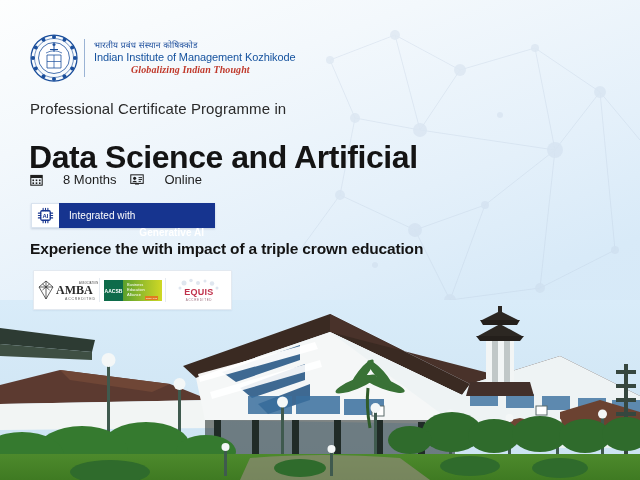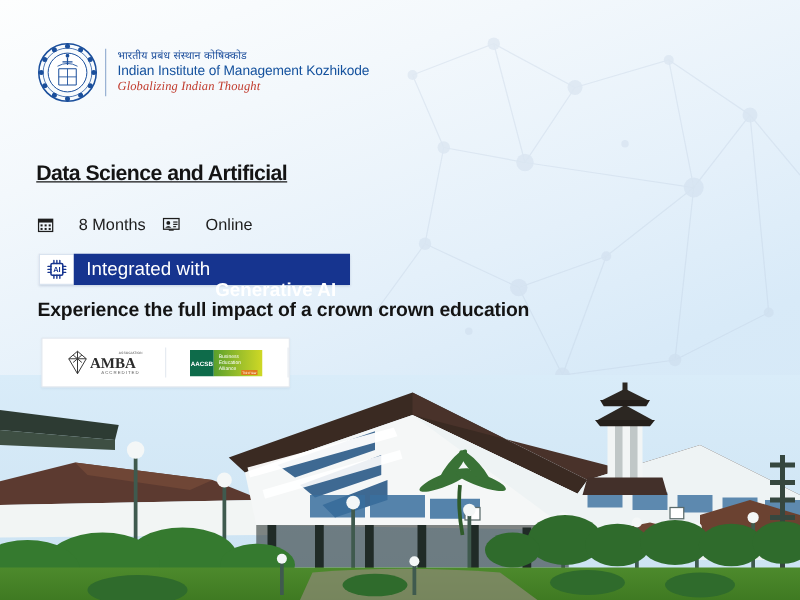--- a/index.html
+++ b/index.html
@@ -34,32 +34,33 @@
   }
   .logo-txt{display:flex;flex-direction:column;justify-content:flex-end;line-height:1;}
   .logo-hi{
     font-size:8.5px;color:#1c4e9c;letter-spacing:.1px;margin-bottom:2.5px;
     font-family:"DejaVu Sans",sans-serif;
   }
   .logo-en{
     font-size:11px;font-weight:400;color:#15529e;letter-spacing:-0.1px;margin-bottom:2px;
   }
   .logo-tag{
-    font-size:10px;font-weight:400;font-style:italic;color:#c0392b;letter-spacing:.1px;
+    font-size:10px;font-weight:700;font-style:italic;color:#c0392b;letter-spacing:.1px;
     font-family:"Liberation Serif","DejaVu Serif",serif;
+    margin-left:37px;
   }
 
   
   .eyebrow{
     position:absolute;left:30px;top:100px;
     font-size:15px;color:#2a2a2a;font-weight:400;letter-spacing:.1px;
   }
   .title{
     position:absolute;left:29px;top:118px;width:400px;
-    font-size:17px;font-weight:700;color:#141414;line-height:1.16;letter-spacing:-0.45px;text-decoration:underline;
+    font-size:32px;font-weight:700;color:#141414;line-height:1.16;letter-spacing:-0.45px;
   }
   .title .l2{display:block;}
 
   
   .meta{
     position:absolute;left:30px;top:172px;display:flex;align-items:center;gap:14px;
     font-size:13px;color:#1d1d1d;
   }
   .meta .item{display:flex;align-items:center;gap:20px;}
   .meta svg{display:block;}
@@ -68,21 +69,21 @@
   .ai-badge{
     position:absolute;left:31px;top:203px;display:flex;align-items:stretch;height:25px;
     box-shadow:0 1px 2px rgba(20,45,95,.18);
   }
   .ai-chip{
     width:28px;background:#ffffff;display:flex;align-items:center;justify-content:center;
     border:1px solid #d9e3ef;border-right:none;box-sizing:border-box;
   }
   .ai-label{
     background:#16348f;color:#ffffff;display:flex;align-items:center;
-    padding:0 11px 0 10px;font-size:15px;white-space:nowrap;letter-spacing:.05px;
+    padding:0 11px 0 10px;font-size:10px;white-space:nowrap;letter-spacing:.05px;
   }
   .ai-label b{font-weight:700;margin-left:4px;margin-top:33px;}
 
   
   .tagline{
     position:absolute;left:30px;top:240px;
     font-size:15.5px;font-weight:700;color:#141414;letter-spacing:-0.15px;
   }
 
   
@@ -312,20 +313,21 @@
       <path d="M34 40 q16 -9 32 0" fill="none" stroke="#1b4f9c" stroke-width="1.4"></path>
     </svg>
     <div class="logo-div"></div>
     <div class="logo-txt">
       <div class="logo-hi">भारतीय प्रबंध संस्थान कोषिक्कोड</div>
       <div class="logo-en">Indian Institute of Management Kozhikode</div>
       <div class="logo-tag">Globalizing Indian Thought</div>
     </div>
   </div>
 
+  <div class="eyebrow">Professional Certificate Programme in</div>
   <h1 class="title">
     <span class="l1">Data Science and Artificial</span>
   </h1>
 
   <div class="meta">
     <div class="item">
       <svg width="13" height="13" viewBox="0 0 16 16">
         <rect x="1" y="3" width="14" height="12" fill="none" stroke="#1d1d1d" stroke-width="1.3"></rect>
         <rect x="1" y="3" width="14" height="3.2" fill="#1d1d1d"></rect>
         <g fill="#1d1d1d">
@@ -367,21 +369,21 @@
         </g>
         <text x="12" y="15" text-anchor="middle" font-size="7.5" font-weight="700" font-family="Liberation Sans, sans-serif" fill="#16348f">AI</text>
       </svg>
     </div>
     <div class="ai-label">
       <span>Integrated with</span>
       <b>Generative AI</b>
     </div>
   </div>
 
-  <div class="tagline">Experience the full impact of a crown crown education</div>
+  <div class="tagline">Experience the with impact of a triple crown education</div>
 
   <div class="accred">
 
     <div class="cell">
       <svg width="62" height="24" viewBox="0 0 124 48">
         <g fill="none" stroke="#3a3a3a" stroke-width="1.6">
           <path d="M6 18 L20 6 L34 18 L20 42 Z"></path>
           <path d="M6 18 H34 M20 6 V42 M13 12 L27 24 M27 12 L13 24"></path>
         </g>
         <text x="40" y="32" font-family="Liberation Serif, serif" font-size="24" font-weight="700" fill="#2b2b2b">AMBA</text>
@@ -409,16 +411,31 @@
           <text x="46" y="26">Education</text>
           <text x="46" y="36">Alliance</text>
         </g>
         <rect x="82" y="36" width="26" height="8" fill="#e07b1f"></rect>
         <text x="95" y="42.2" text-anchor="middle" font-family="Liberation Sans, sans-serif" font-size="5" fill="#ffffff">Third Year</text>
       </svg>
     </div>
 
     <div class="sep"></div>
 
+    <div class="cell">
+      <svg width="52" height="26" viewBox="0 0 104 52">
+        <g fill="#dfe6ef">
+          <circle cx="22" cy="12" r="5"></circle>
+            <circle cx="36" cy="7" r="3.5"></circle>
+            <circle cx="50" cy="12" r="4"></circle>
+          <circle cx="64" cy="8" r="3"></circle>
+            <circle cx="78" cy="13" r="4.5"></circle>
+            <circle cx="14" cy="22" r="3"></circle>
+          <circle cx="88" cy="22" r="3"></circle>
+        </g>
+        <text x="52" y="36" text-anchor="middle" font-family="Liberation Sans, sans-serif" font-size="18" font-weight="700" letter-spacing="0.5" fill="#c0314b">EQUIS</text>
+        <text x="52" y="47" text-anchor="middle" font-family="Liberation Sans, sans-serif" font-size="6" letter-spacing="1.4" fill="#9a6b7a">ACCREDITED</text>
+      </svg>
+    </div>
 
   </div>
 
 </div>
 
 </body></html>

